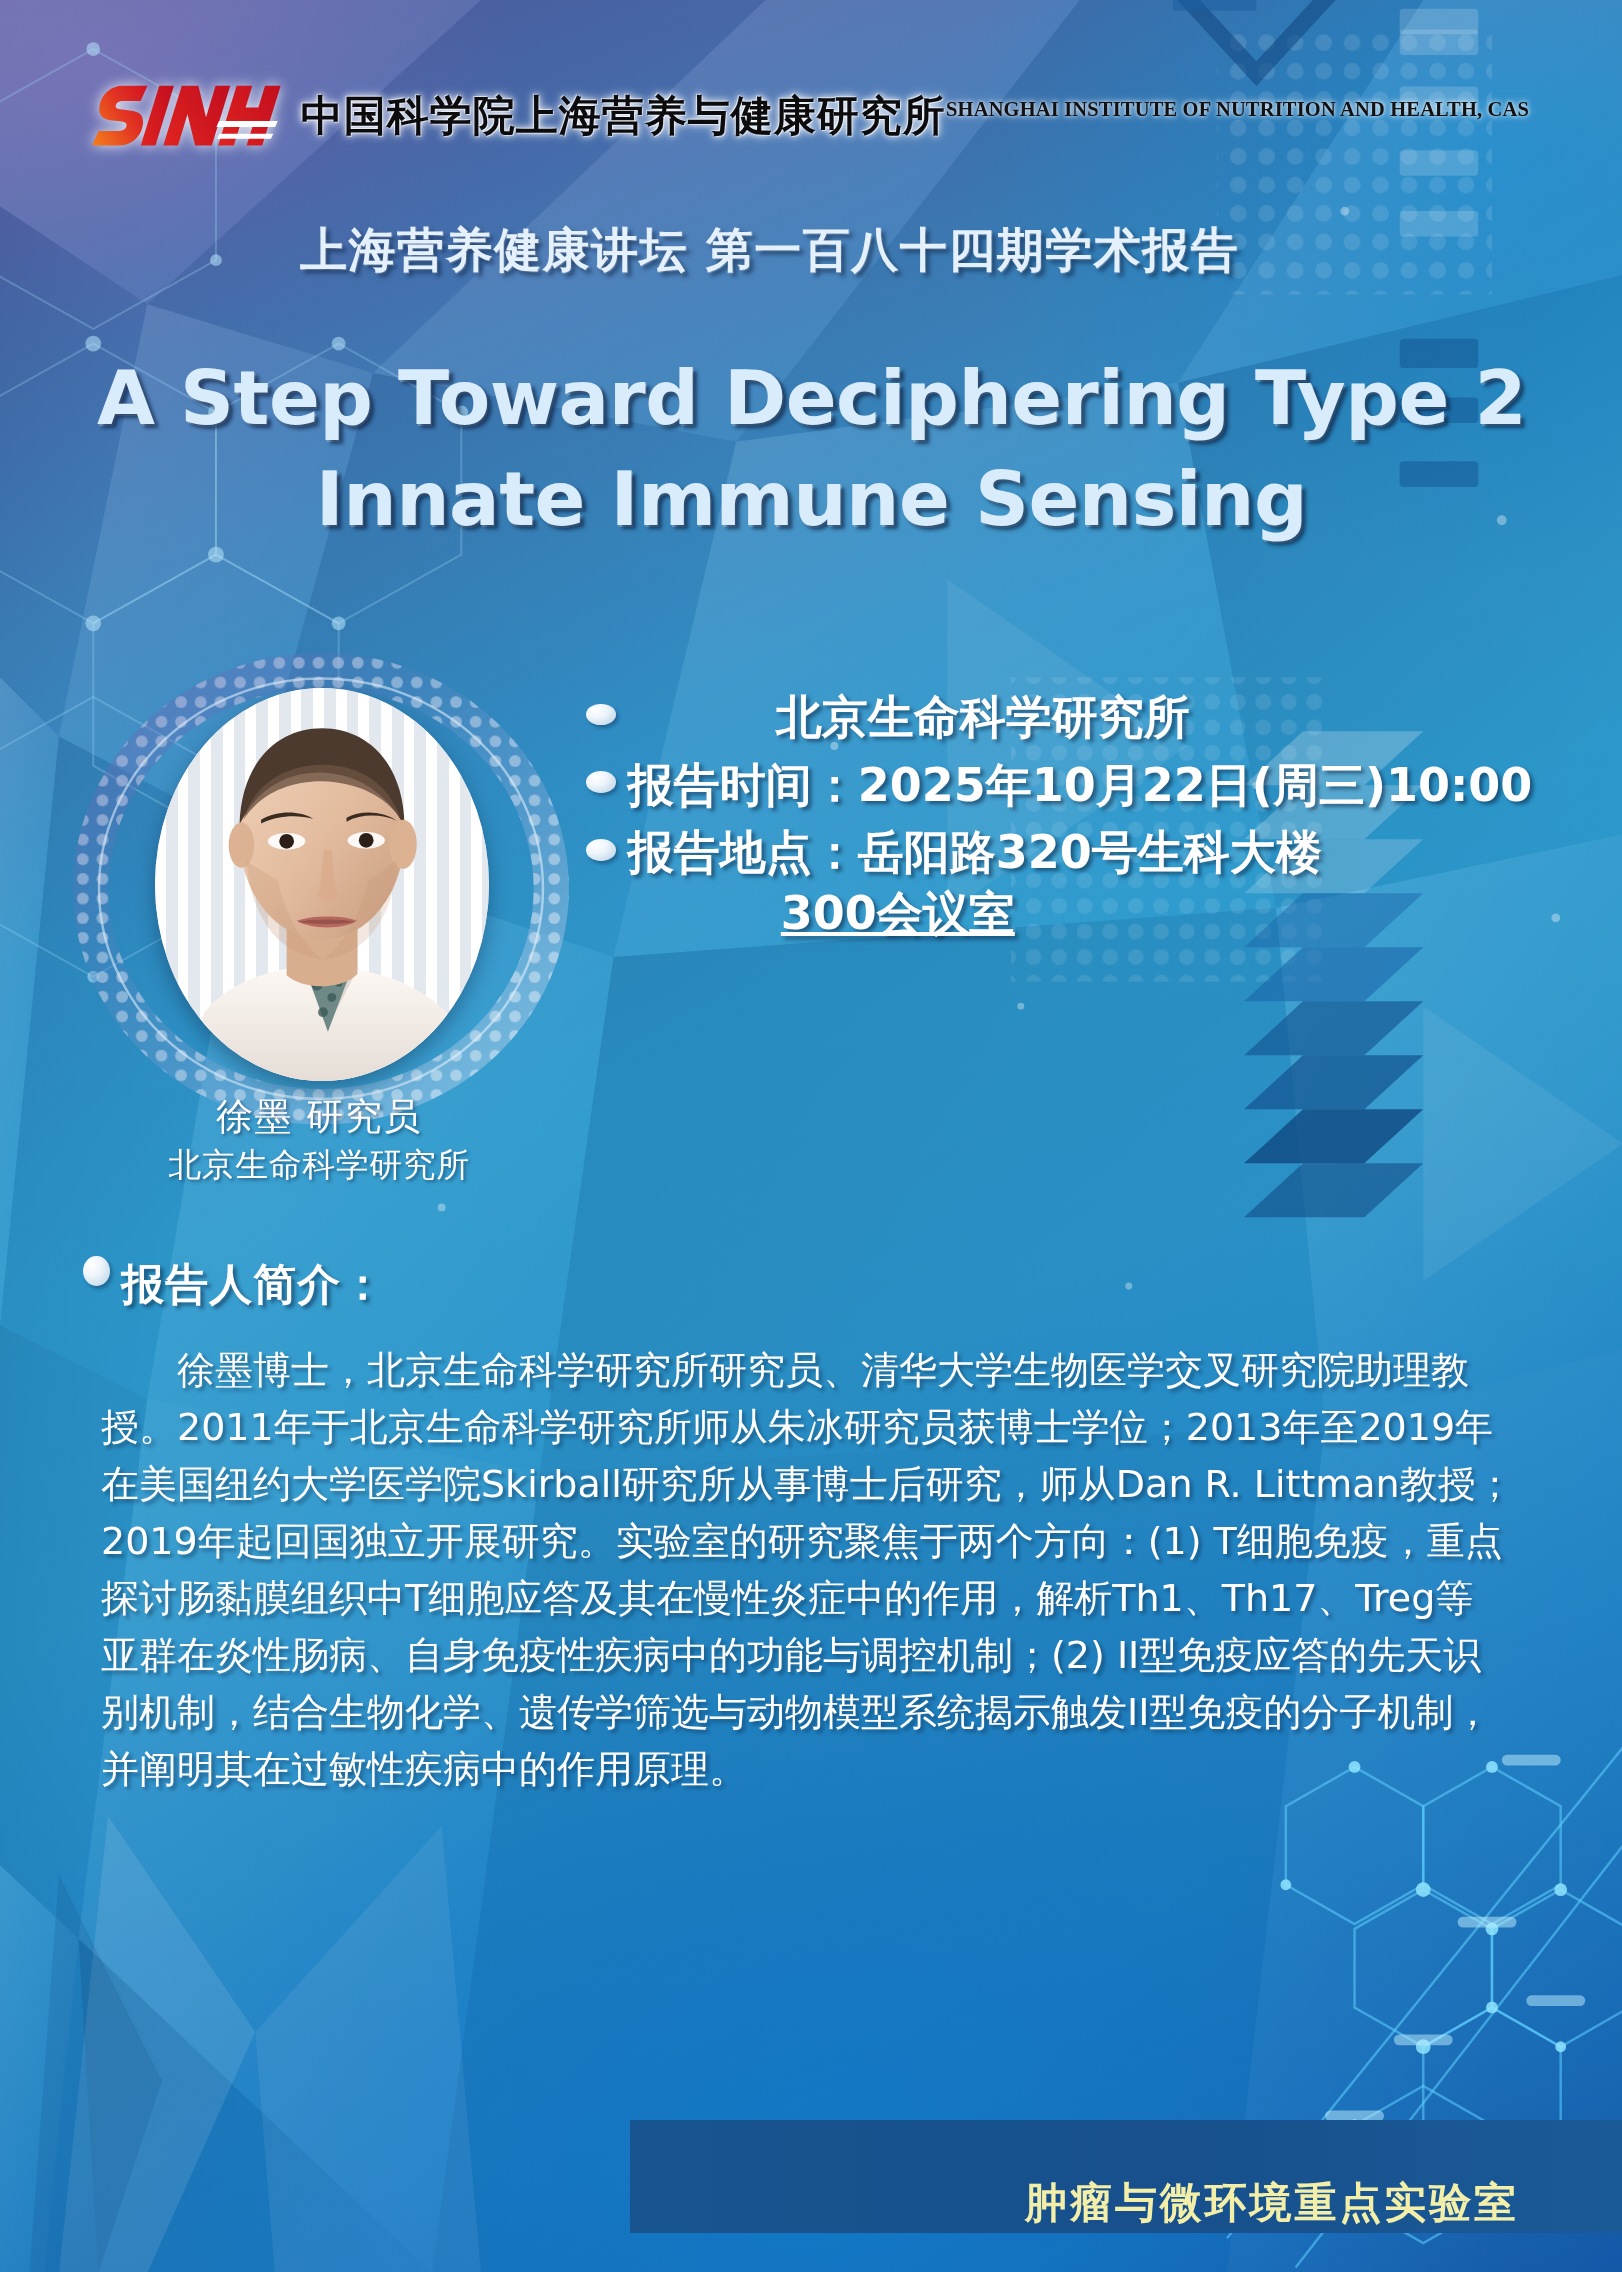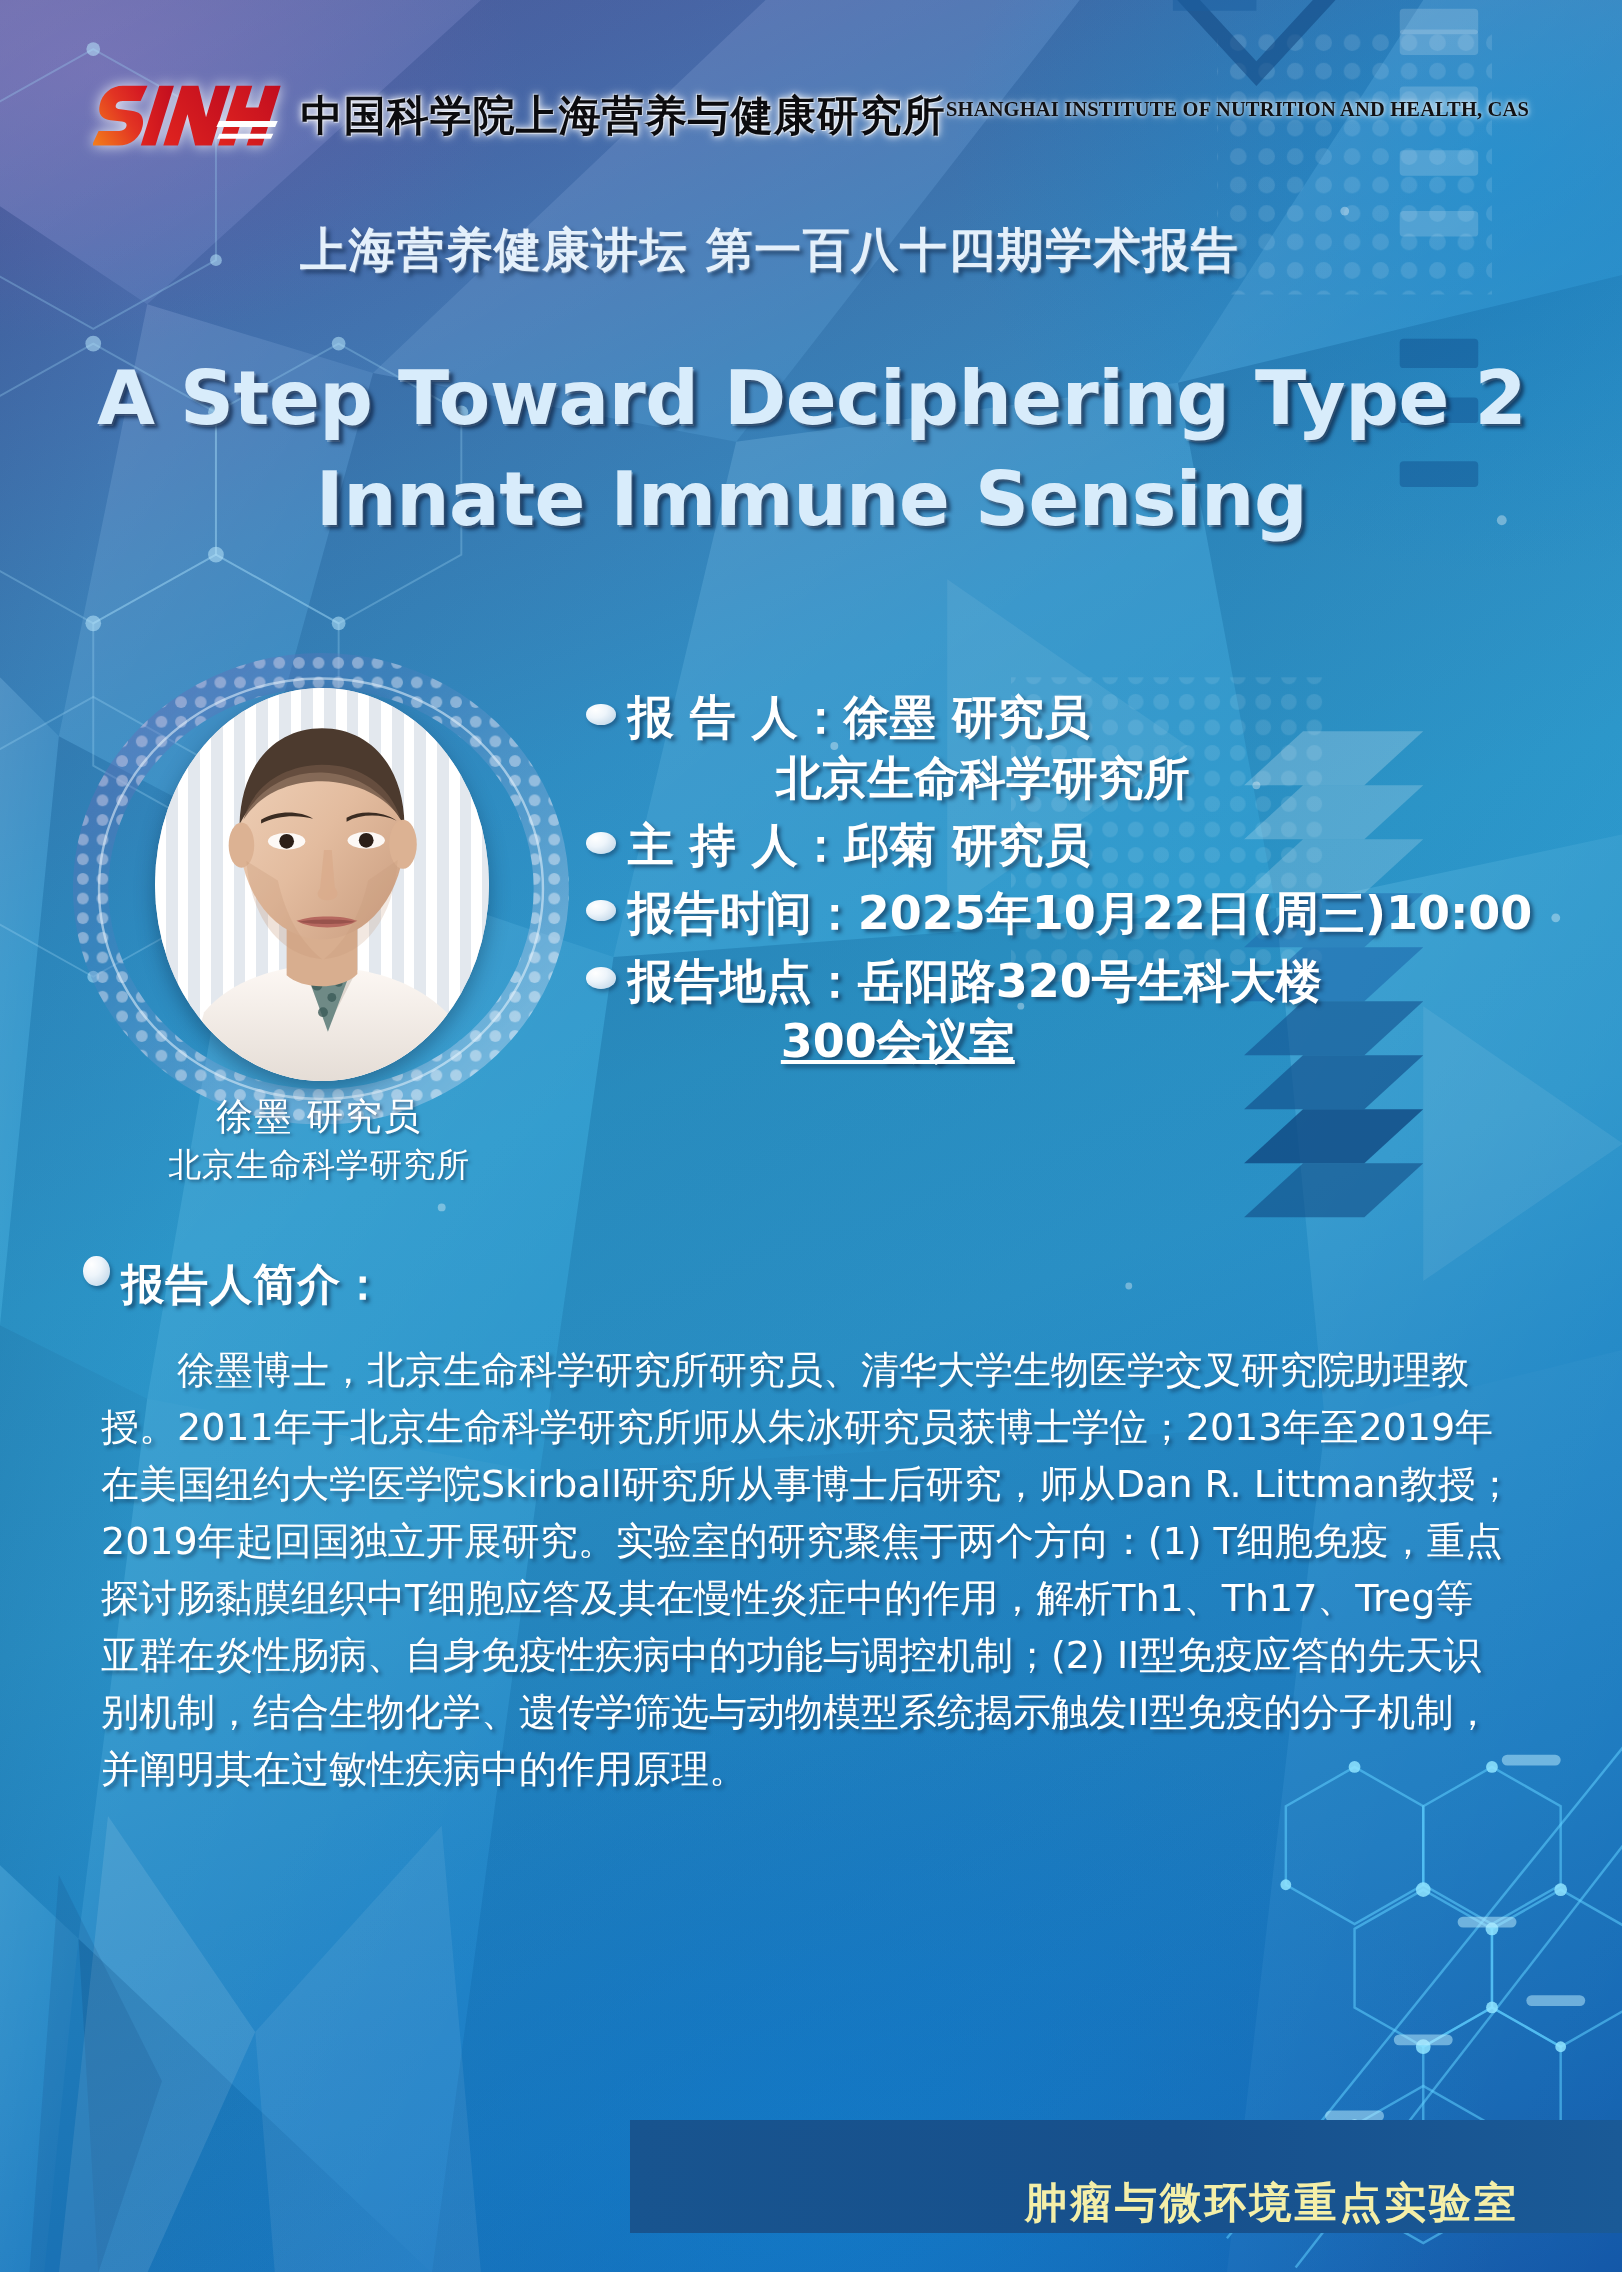--- a/index.html
+++ b/index.html
@@ -454,31 +454,24 @@
     </div>
   </div>
   <div class="cap cap1">徐墨  研究员</div>
   <div class="cap cap2">北京生命科学研究所</div>
 
   <div class="info">
 
     <div class="info-row">
       <span class="bullet"></span>
       <div class="info-text">
-        <div class="info-line"><span class="lbl">报 告 人：</span><span>徐墨 研究员</span></div>
         <div class="info-line indent">北京生命科学研究所</div>
       </div>
     </div>
 
-    <div class="info-row">
-      <span class="bullet"></span>
-      <div class="info-text">
-        <div class="info-line"><span class="lbl">主 持 人：</span><span>邱菊 研究员</span></div>
-      </div>
-    </div>
 
     <div class="info-row">
       <span class="bullet"></span>
       <div class="info-text">
         <div class="info-line"><span class="lbl">报告时间：</span><span>2025年10月22日(周三)10:00</span></div>
       </div>
     </div>
 
     <div class="info-row">
       <span class="bullet"></span>

